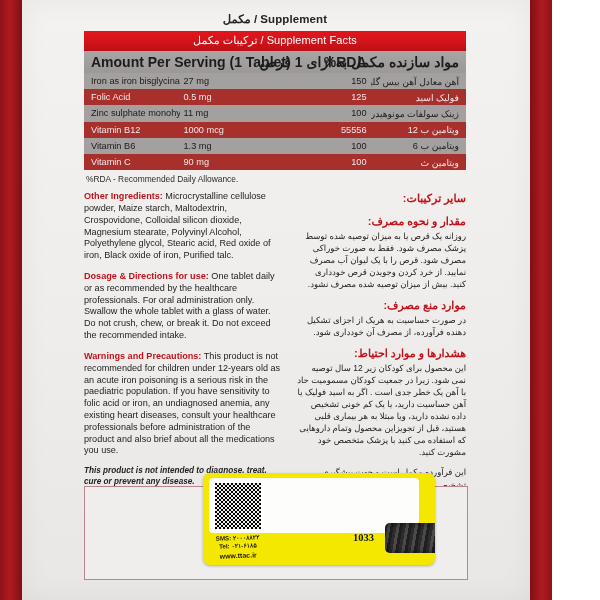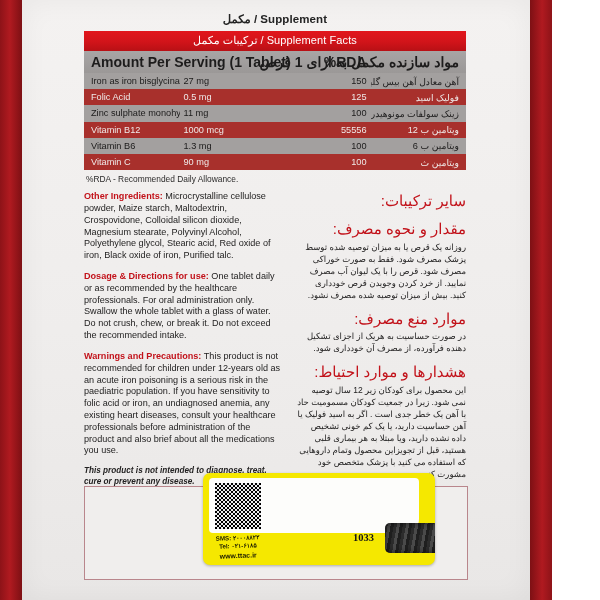--- a/index.html
+++ b/index.html
@@ -136,22 +136,22 @@
     font-weight: bold;
     line-height: 1.28;
     color: #232222;
     margin: 7px 0 0 0;
   }
 
   
   .fa-blk { margin-bottom: 8px; }
   .fa-hd {
     color: #c2121a;
-    font-weight: normal;
-    font-size: 15px;
+    font-weight: bold;
+    font-size: 11px;
     line-height: 1.35;
     margin: 0 0 1px 0;
   }
   .fa-p {
     margin: 0;
     font-size: 8.5px;
     line-height: 1.42;
     color: #232222;
   }
 

